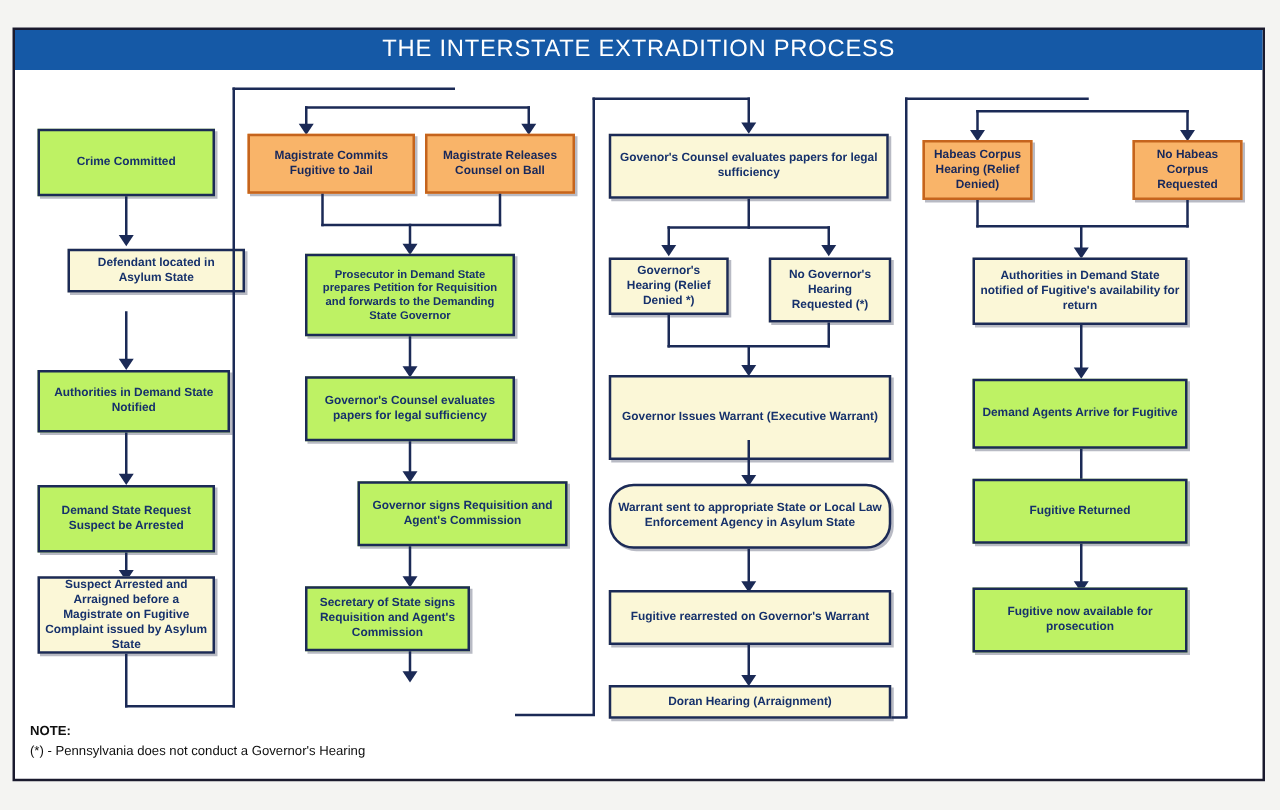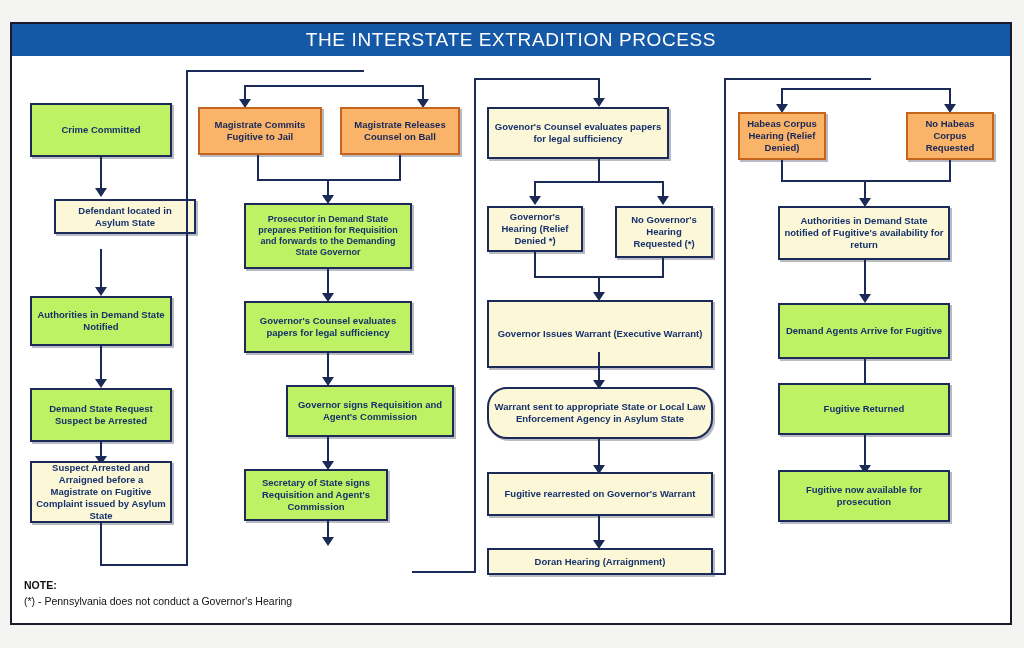--- a/index.html
+++ b/index.html
@@ -102,74 +102,74 @@
   <div id="title-banner">THE INTERSTATE EXTRADITION PROCESS</div>
 
   <div class="box blue" style="left:30px;  top:103px; width:142px; height:54px; font-size:9.5px;">Crime Committed</div>
   <div class="ln vl" style="left:100px; top:157px; width:2px; height:34px;"></div>
   <div class="arrow" style="left:95px; top:188px;"></div>
 
   <div class="box yellow" style="left:30px; top:199px; width:142px; height:35px; font-size:9.5px;margin-left:24px;">Defendant located in Asylum State</div>
   <div class="ln vl" style="left:100px; top:249px; width:2px; height:41px;"></div>
   <div class="arrow" style="left:95px; top:287px;"></div>
 
-  <div class="box blue" style="left:30px; top:296px; width:142px; height:50px; font-size:9.5px;">Authorities in Demand State Notified</div>
+  <div class="box blue" style="left:30px; top:296px; width:154px; height:50px; font-size:9.5px;">Authorities in Demand State Notified</div>
   <div class="ln vl" style="left:100px; top:346px; width:2px; height:36px;"></div>
   <div class="arrow" style="left:95px; top:379px;"></div>
 
   <div class="box blue" style="left:30px; top:388px; width:142px; height:54px; font-size:9.5px;">Demand State Request Suspect be Arrested</div>
   <div class="ln vl" style="left:100px; top:442px; width:2px; height:18px;"></div>
   <div class="arrow" style="left:95px; top:456px;"></div>
 
   <div class="box yellow" style="left:30px; top:461px; width:142px; height:62px; font-size:9.5px;">Suspect Arrested and Arraigned before a Magistrate on Fugitive Complaint issued by Asylum State</div>
 
   <div class="ln vl" style="left:100px; top:523px; width:2px; height:43px;"></div>
   <div class="ln hl" style="left:100px; top:564px; width:88px; height:2px;"></div>
   <div class="ln vl" style="left:186px; top:70px;  width:2px; height:496px;"></div>
   <div class="ln hl" style="left:186px; top:70px;  width:178px; height:2px;"></div>
 
   <div class="ln hl" style="left:244px; top:85px; width:180px; height:2px;"></div>
   <div class="ln vl" style="left:244px; top:85px; width:2px; height:18px;"></div>
   <div class="ln vl" style="left:422px; top:85px; width:2px; height:18px;"></div>
   <div class="arrow" style="left:239px; top:99px;"></div>
   <div class="arrow" style="left:417px; top:99px;"></div>
 
-  <div class="box orange" style="left:198px; top:107px; width:124px; height:48px; font-size:9.5px; color:#17275a;">Magistrate Commits Fugitive to Jail</div>
+  <div class="box orange" style="left:198px; top:107px; width:134px; height:48px; font-size:9.5px; color:#17275a;">Magistrate Commits Fugitive to Jail</div>
   <div class="box orange" style="left:340px; top:107px; width:120px; height:48px; font-size:9.5px; color:#17275a;">Magistrate Releases Counsel on Ball</div>
 
   <div class="ln vl" style="left:257px; top:155px; width:2px; height:26px;"></div>
   <div class="ln vl" style="left:399px; top:155px; width:2px; height:26px;"></div>
   <div class="ln hl" style="left:257px; top:179px; width:144px; height:2px;"></div>
   <div class="ln vl" style="left:327px; top:179px; width:2px; height:20px;"></div>
   <div class="arrow" style="left:322px; top:195px;"></div>
 
   <div class="box blue" style="left:244px; top:203px; width:168px; height:66px; font-size:9px;">Prosecutor in Demand State prepares Petition for Requisition and forwards to the Demanding State Governor</div>
   <div class="ln vl" style="left:327px; top:269px; width:2px; height:28px;"></div>
   <div class="arrow" style="left:322px; top:293px;"></div>
 
   <div class="box blue" style="left:244px; top:301px; width:168px; height:52px; font-size:9.5px;">Governor's Counsel evaluates papers for legal sufficiency</div>
   <div class="ln vl" style="left:327px; top:353px; width:2px; height:28px;"></div>
   <div class="arrow" style="left:322px; top:377px;"></div>
 
   <div class="box blue" style="left:244px; top:385px; width:168px; height:52px; font-size:9.5px;margin-left:42px;">Governor signs Requisition and Agent's Commission</div>
   <div class="ln vl" style="left:327px; top:437px; width:2px; height:28px;"></div>
   <div class="arrow" style="left:322px; top:461px;"></div>
 
-  <div class="box blue" style="left:244px; top:469px; width:144px; height:52px; font-size:9.5px;">Secretary of State signs Requisition and Agent's Commission</div>
+  <div class="box blue" style="left:244px; top:469px; width:132px; height:52px; font-size:9.5px;">Secretary of State signs Requisition and Agent's Commission</div>
   <div class="ln vl" style="left:327px; top:521px; width:2px; height:20px;"></div>
   <div class="arrow" style="left:322px; top:537px;"></div>
 
 
   <div class="ln hl" style="left:412px; top:571px; width:64px; height:2px;"></div>
   <div class="ln vl" style="left:474px; top:78px;  width:2px; height:494px;"></div>
   <div class="ln hl" style="left:474px; top:78px;  width:126px; height:2px;"></div>
   <div class="ln vl" style="left:598px; top:78px;  width:2px; height:22px;"></div>
   <div class="arrow" style="left:593px; top:98px;"></div>
 
-  <div class="box yellow" style="left:487px; top:107px; width:182px; height:52px; font-size:9.5px;">Govenor's Counsel evaluates papers for legal sufficiency</div>
+  <div class="box yellow" style="left:487px; top:107px; width:224px; height:52px; font-size:9.5px;">Govenor's Counsel evaluates papers for legal sufficiency</div>
 
   <div class="ln vl" style="left:598px; top:159px; width:2px; height:24px;"></div>
   <div class="ln hl" style="left:534px; top:181px; width:130px; height:2px;"></div>
   <div class="ln vl" style="left:534px; top:181px; width:2px; height:18px;"></div>
   <div class="ln vl" style="left:662px; top:181px; width:2px; height:18px;"></div>
   <div class="arrow" style="left:529px; top:196px;"></div>
   <div class="arrow" style="left:657px; top:196px;"></div>
 
   <div class="box yellow" style="left:615px; top:206px; width:98px; height:52px; font-size:9.5px;">No Governor's Hearing Requested (*)</div>
   <div class="box yellow" style="left:487px; top:206px; width:96px; height:46px; font-size:9.5px;">Governor's Hearing (Relief Denied *)</div>

